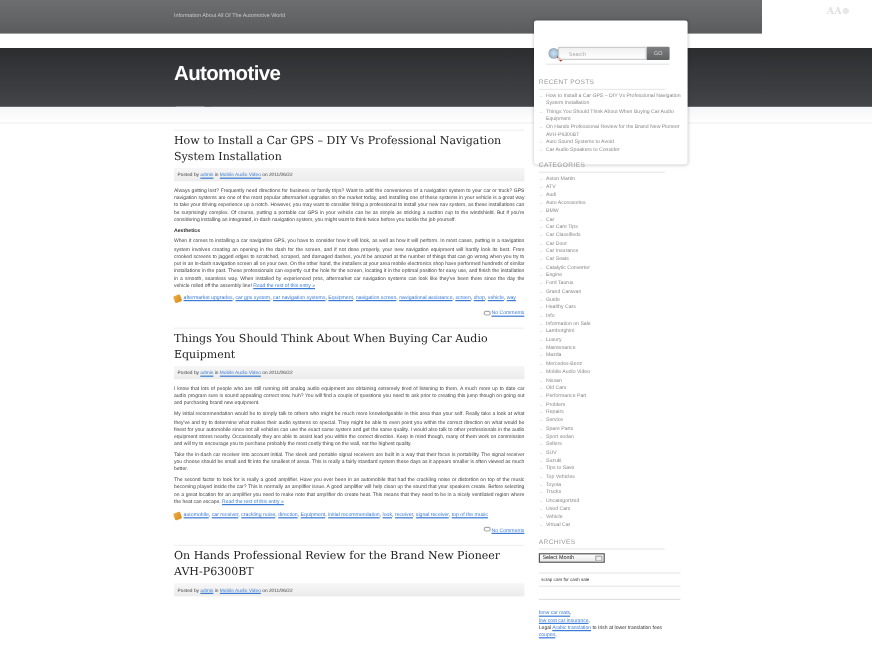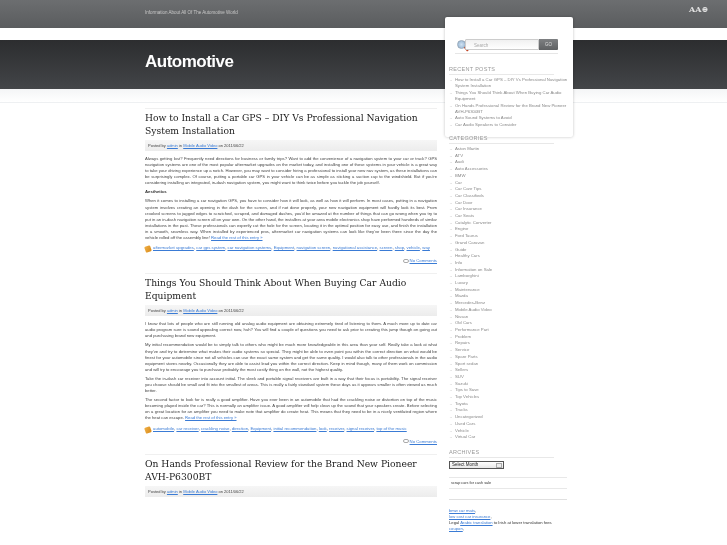--- a/index.html
+++ b/index.html
@@ -1,20 +1,20 @@
 <!DOCTYPE html>
 <html><head>
 <meta charset="utf-8">
 <style>
   * { box-sizing: border-box; margin: 0; padding: 0; }
   html, body { width: 727px; height: 545px; overflow: hidden; background: #ffffff; }
   body { font-family: "Liberation Sans", sans-serif; color: #333; position: relative; }
   a { color: #3a7bd5; text-decoration: underline; }
 
-  .topbar { position: absolute; left: 0; top: 0; width: 727px; height: 28px;
+  .topbar { position: absolute; left: 0; top: 0; width: 635px; height: 28px;
     background: linear-gradient(#6c6e70, #5a5c5e); }
   .tagline { position: absolute; left: 145px; top: 10px; font-size: 4.5px; color: #c8c8c8; }
   .font-ctrl { position: absolute; left: 689px; top: 4px; font-family: "DejaVu Serif", serif; color: #e0e0e0; font-size: 8px; font-weight: bold; letter-spacing: 0px; }
 
   .header { position: absolute; left: 0; top: 40px; width: 727px; height: 61px;
     background: linear-gradient(#2c2d2f, #3d3f42 60%, #4a4c4f); }
   .site-title { position: absolute; left: 145px; top: 12px; font-size: 17px; font-weight: bold; color: #ffffff; letter-spacing: -0.5px; }
   .nav { position: absolute; left: 145px; top: 49px; display: flex; gap: 3px; }
   .tab { font-size: 5.5px; height: 12px; padding: 0 6px; line-height: 12px; border-radius: 2px 2px 0 0; }
   .tab-home { background: #ffffff; color: #333; font-weight: bold; }

